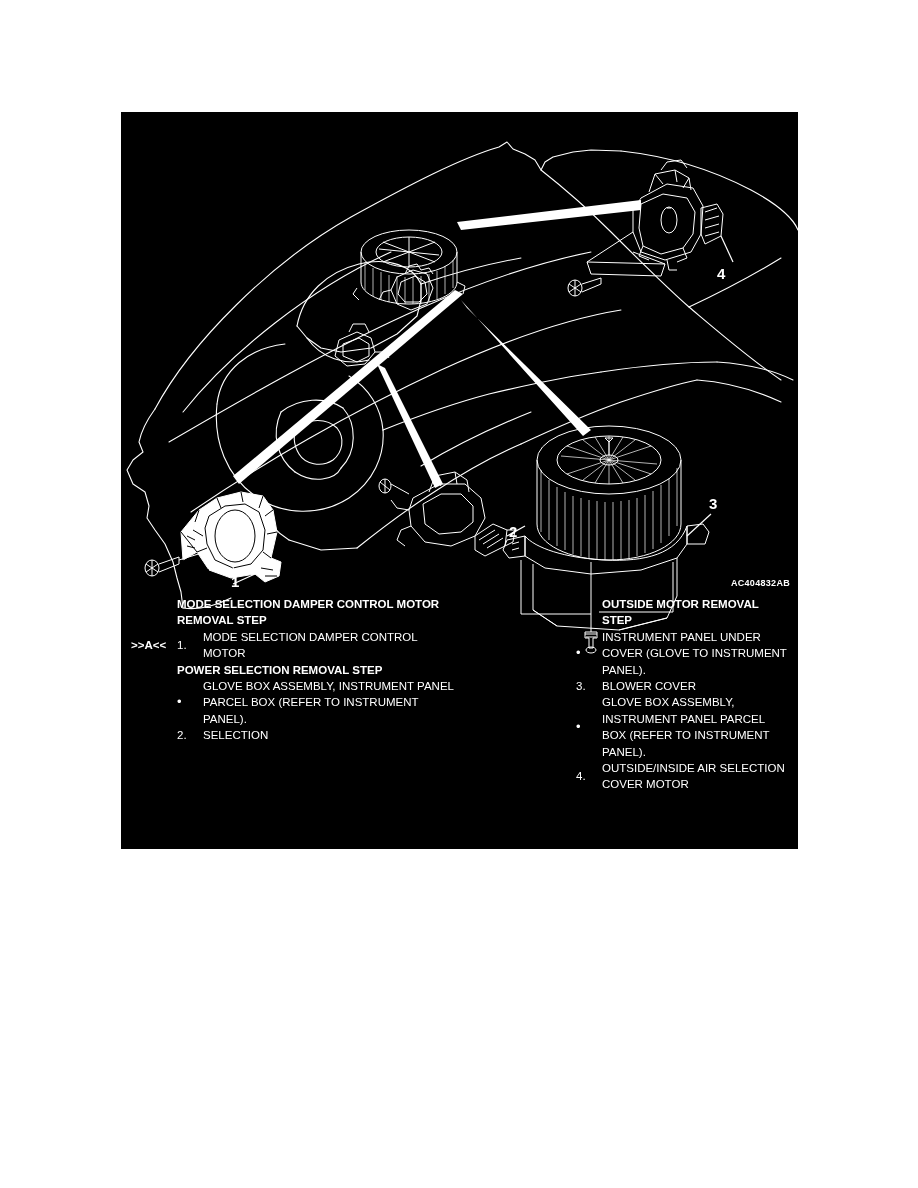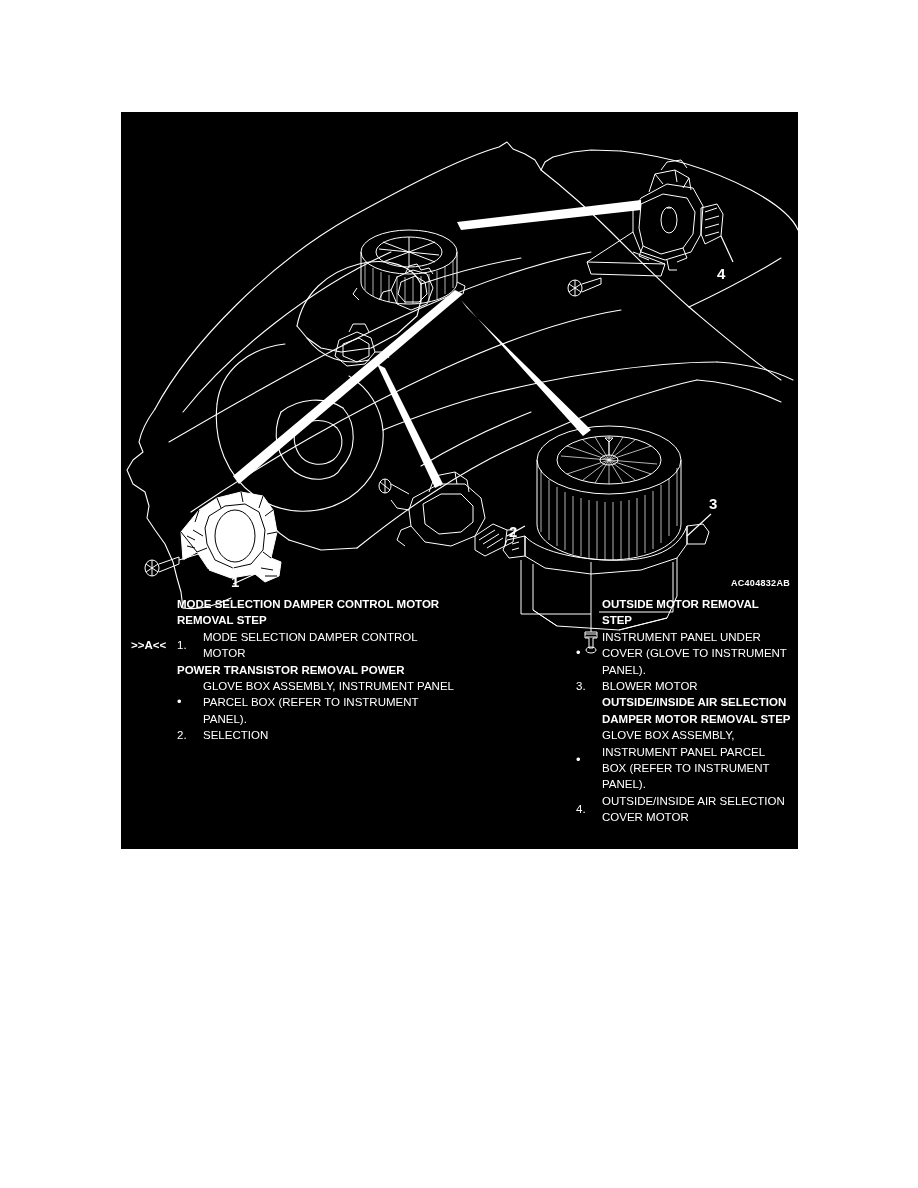--- a/index.html
+++ b/index.html
@@ -390,21 +390,21 @@
 
       <div class="row">
         <div class="marker-a">&gt;&gt;A&lt;&lt;</div>
         <div class="marker-n">1.</div>
         <div class="body-text">MODE SELECTION DAMPER CONTROL MOTOR</div>
       </div>
 
       <div class="row">
         <div class="marker-spacer-l"></div>
         <div class="marker-spacer-l" style="width:0;flex:0 0 0px;"></div>
-        <div class="body-text heading">POWER TRANSISTOR REMOVAL POWER</div>
+        <div class="body-text heading">POWER SELECTION REMOVAL STEP</div>
       </div>
 
       <div class="row">
         <div class="marker-spacer-l"></div>
         <div class="marker-bullet">•</div>
         <div class="body-text">GLOVE BOX ASSEMBLY, INSTRUMENT PANEL PARCEL BOX (REFER TO INSTRUMENT PANEL).</div>
       </div>
 
       <div class="row">
         <div class="marker-spacer-l"></div>
@@ -420,27 +420,23 @@
         <div class="body-text heading">OUTSIDE MOTOR REMOVAL STEP</div>
       </div>
 
       <div class="row">
         <div class="marker-bullet">•</div>
         <div class="body-text">INSTRUMENT PANEL UNDER COVER (GLOVE TO INSTRUMENT PANEL).</div>
       </div>
 
       <div class="row">
         <div class="marker-n">3.</div>
-        <div class="body-text">BLOWER MOTOR</div>
-      </div>
-
-      <div class="row">
-        <div class="marker-n"></div>
-        <div class="body-text heading">OUTSIDE/INSIDE AIR SELECTION DAMPER MOTOR REMOVAL STEP</div>
-      </div>
+        <div class="body-text">BLOWER COVER</div>
+      </div>
+
 
       <div class="row">
         <div class="marker-bullet">•</div>
         <div class="body-text">GLOVE BOX ASSEMBLY, INSTRUMENT PANEL PARCEL BOX (REFER TO INSTRUMENT PANEL).</div>
       </div>
 
       <div class="row">
         <div class="marker-n">4.</div>
         <div class="body-text">OUTSIDE/INSIDE AIR SELECTION COVER MOTOR</div>
       </div>

